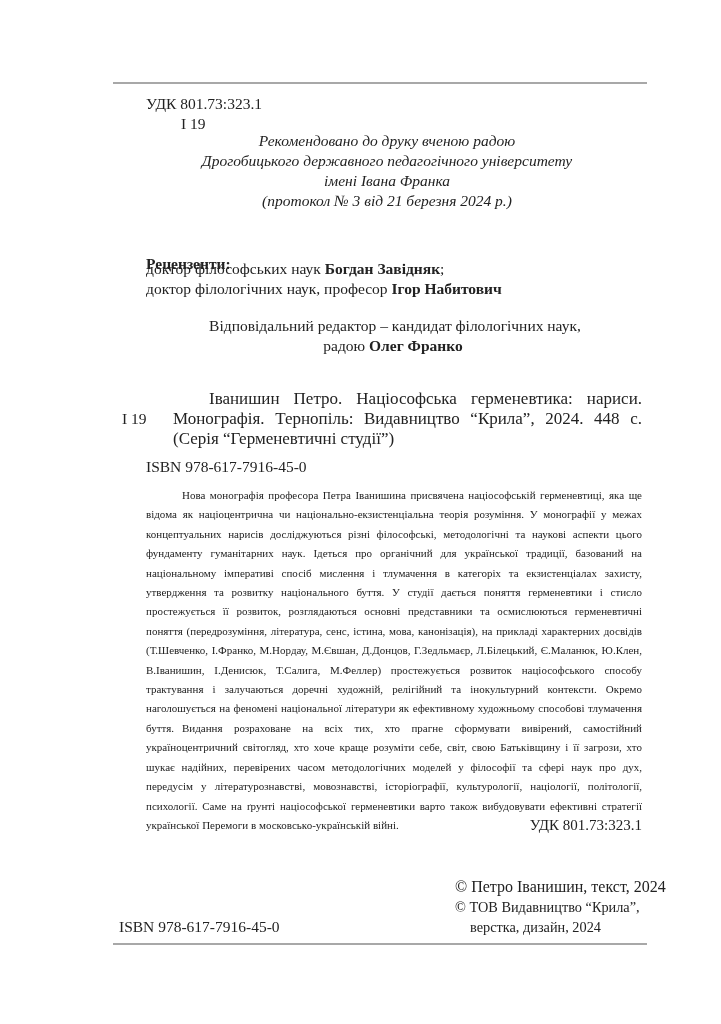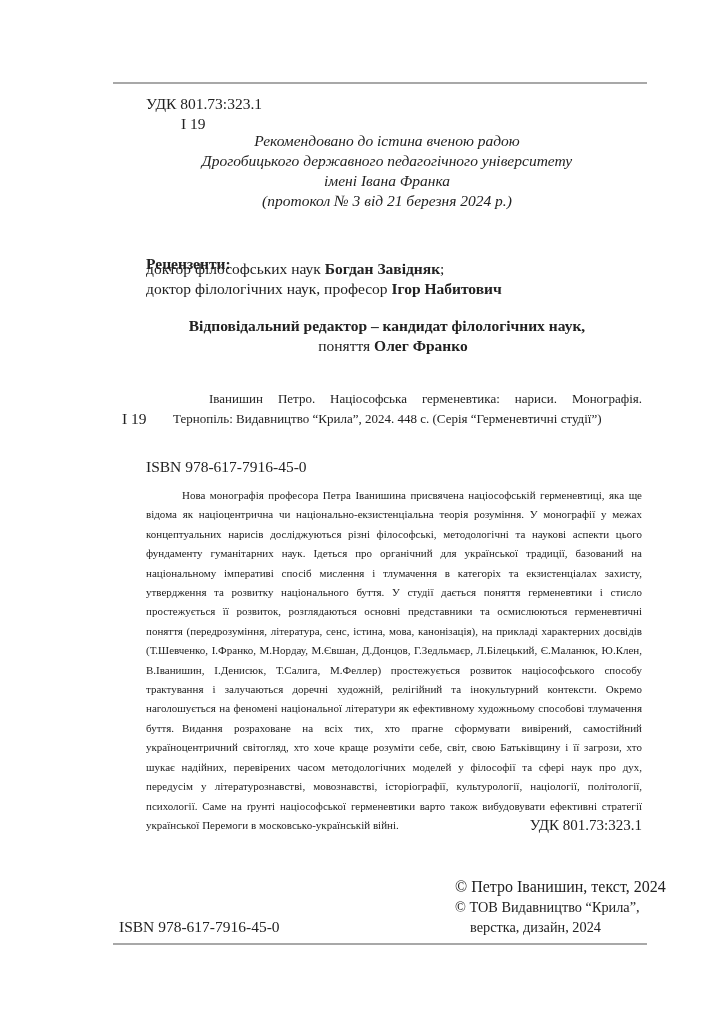--- a/index.html
+++ b/index.html
@@ -4,51 +4,51 @@
 <style>
   html, body { margin: 0; padding: 0; background: #ffffff; }
   body { width: 721px; height: 1024px; position: relative; overflow: hidden;
          font-family: "Liberation Serif", "DejaVu Serif", serif; color: #222; }
   .rule { position: absolute; left: 113px; width: 534px; height: 2px; background: #a8a8a8; }
   .line { position: absolute; white-space: nowrap; font-size: 15.5px; line-height: 20px; }
   .ital { font-style: italic; }
   .center { text-align: center; }
   b { font-weight: bold; }
   .para { position: absolute; left: 146px; width: 496px; font-size: 11px; line-height: 19.4px; text-align: justify; }
-  .bib { position: absolute; left: 173px; width: 469px; font-size: 13px; line-height: 20px; text-align: justify; }
+  .bib { position: absolute; left: 173px; width: 469px; font-size: 17px; line-height: 20px; text-align: justify; }
 </style>
 </head>
 <body>
 
 <div class="rule" style="top:82px;"></div>
 
 <div class="line" style="left:146px; top:94px;">УДК 801.73:323.1</div>
 <div class="line" style="left:181px; top:114px;">І 19</div>
 
 <div>
-  <div class="line ital center" style="left:160px; width:560px; top:131px; width:440px; left:167px;">Рекомендовано до істина вченою радою</div>
+  <div class="line ital center" style="left:160px; width:560px; top:131px; width:440px; left:167px;">Рекомендовано до друку вченою радою</div>
   <div class="line ital center" style="left:167px; width:440px; top:151px;">Дрогобицького державного педагогічного університету</div>
   <div class="line ital center" style="left:167px; width:440px; top:171px;">імені Івана Франка</div>
   <div class="line ital center" style="left:167px; width:440px; top:191px;font-style:italic;">(протокол № 3 від 21 березня 2024 р.)</div>
 </div>
 
 <div>
   <div class="line" style="left:146px; top:254px;"><b>Рецензенти:</b></div>
   <div class="line" style="left:146px; top:259px;">
     <span>доктор філософських наук </span><b>Богдан Завідняк</b><span>;</span>
   </div>
   <div class="line" style="left:146px; top:279px;">
     <span>доктор філологічних наук, професор </span><b>Ігор Набитович</b><span></span>
   </div>
 </div>
 
 <div>
-  <div class="line center" style="left:187px; width:400px; top:316px;font-weight:bold;">Відповідальний редактор – кандидат філологічних наук,</div>
+  <div class="line center" style="left:195px; width:400px; top:316px;">Відповідальний редактор – кандидат філологічних наук,</div>
   <div class="line center" style="left:193px; width:400px; top:336px;">
-    <span>поняття </span><b>Олег Франко</b>
+    <span>радою </span><b>Олег Франко</b>
   </div>
 </div>
 
 <div class="line" style="left:122px; top:409px;">І 19</div>
 <div class="bib" style="top:389px; text-indent:36px;">
   <span>Іванишин Петро. Націософська герменевтика: нариси. Монографія. Тернопіль: Видавництво “Крила”, 2024. 448 с. (Серія “Герменевтичні студії”)</span>
 </div>
 <div class="line" style="left:146px; top:457px;">ISBN 978-617-7916-45-0</div>
 
 <div class="para" style="top:486px; text-indent:36px;">

